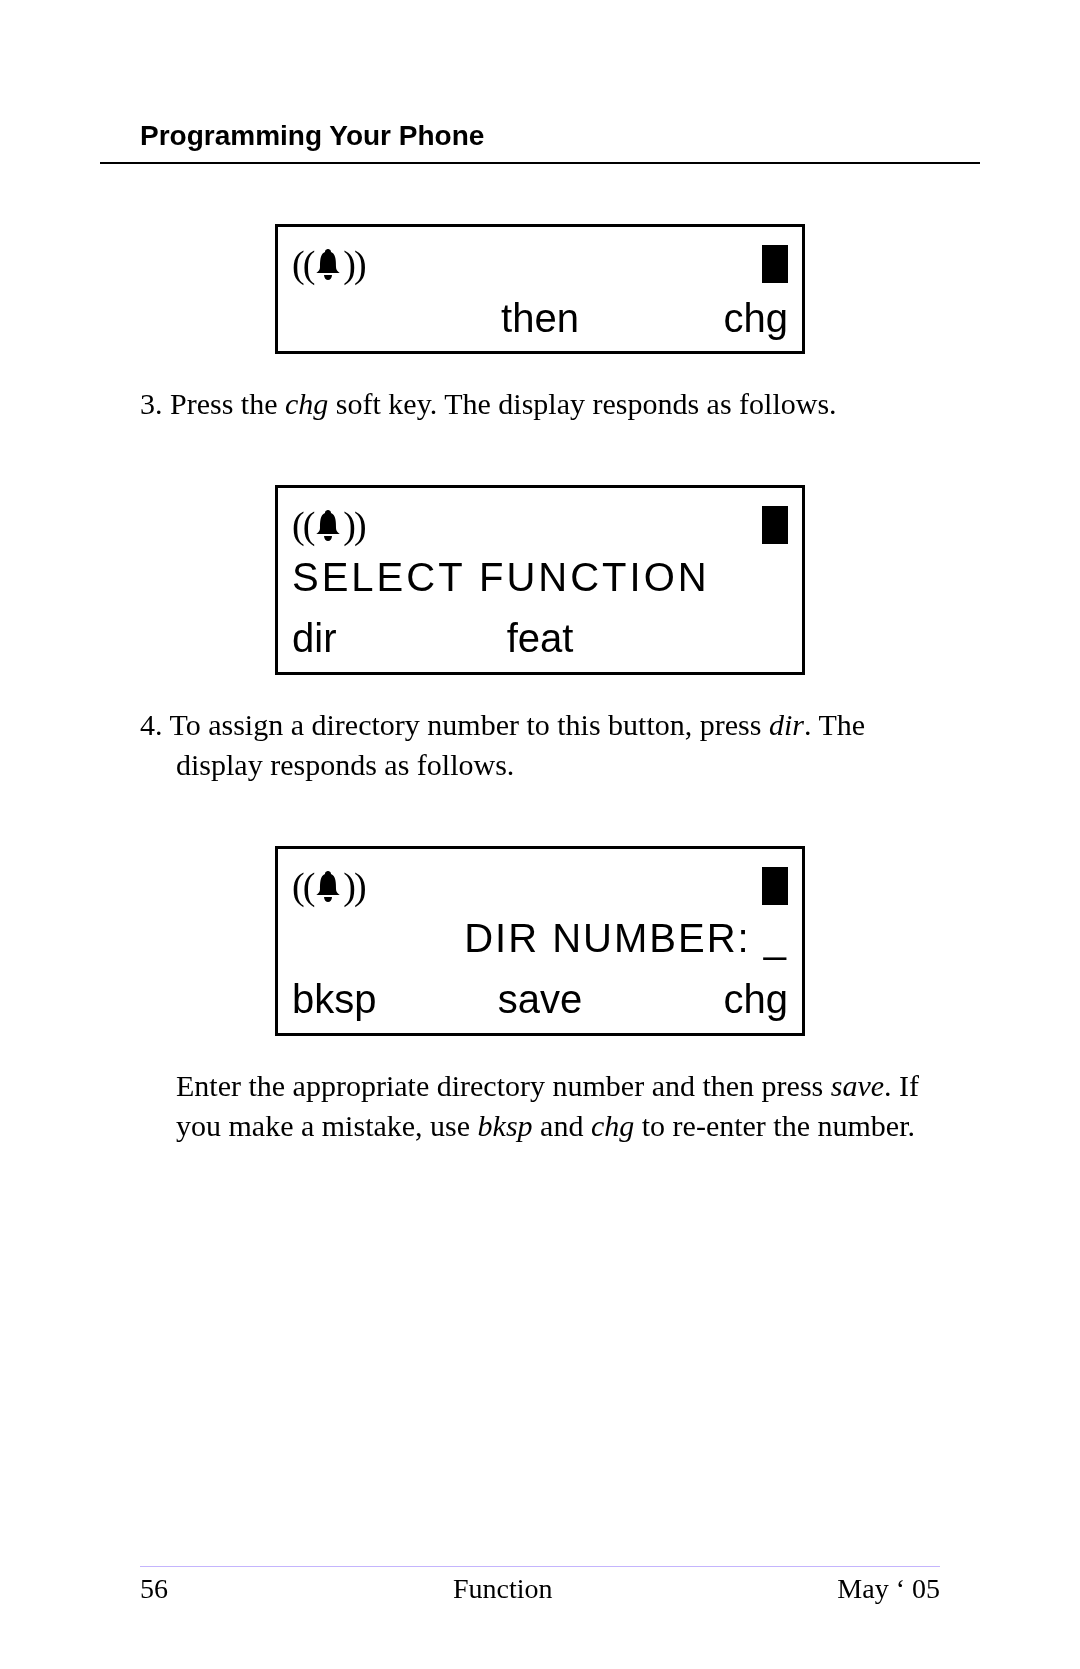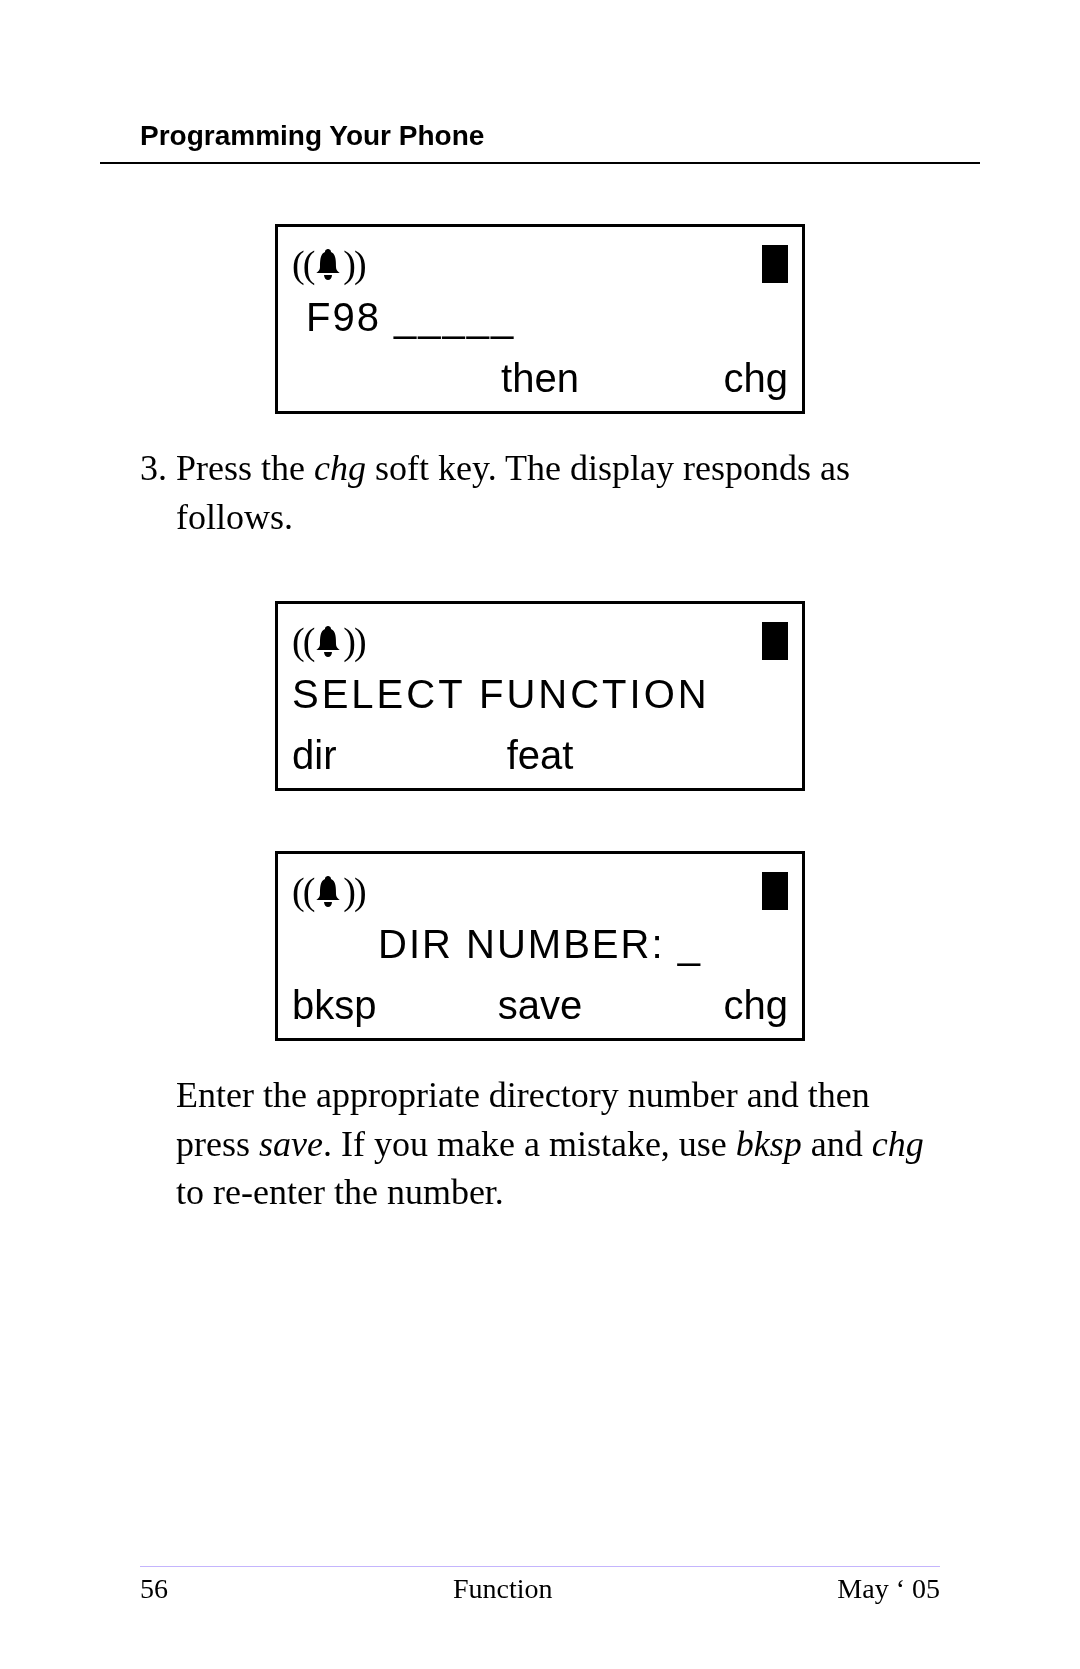--- a/index.html
+++ b/index.html
@@ -70,21 +70,21 @@
   }
   .bell-icon svg { display: block; }
 
   .cursor-block {
     width: 26px;
     height: 38px;
     background: #000;
   }
 
   .instr {
-    font-size: 36px;
+    font-size: 30px;
     line-height: 1.35;
     padding: 0 40px 0 76px;
     text-indent: -36px;
     margin-top: 18px;
   }
   .instr.noindent {
     padding-left: 76px;
     text-indent: 0;
     margin-top: 22px;
   }
@@ -117,23 +117,20 @@
         <span class="bell-icon">
           <svg width="30" height="34" viewBox="0 0 30 34">
             <path d="M15 2 C15 2 12 2 12 5 C7 7 7 14 7 20 C7 24 3 26 3 26 L27 26 C27 26 23 24 23 20 C23 14 23 7 18 5 C18 2 15 2 15 2 Z" fill="#000"></path>
             <path d="M11 28 C11 31 13 33 15 33 C17 33 19 31 19 28 Z" fill="#000"></path>
           </svg>
         </span>
         <span>))</span>
       </span>
       <span class="cursor-block"></span>
     </div>
-    <div class="lcd-row middle">
-      <span style="padding-left:14px">F98 _____</span>
-    </div>
     <div class="lcd-row softkeys">
       <span class="sk-cell left"></span>
       <span class="sk-cell center">then</span>
       <span class="sk-cell right">chg</span>
     </div>
   </div>
 
   <p class="instr">
     <span>3.</span>
     <span>Press the </span><span class="em">chg</span><span> soft key.  The display responds as follows.</span>
@@ -156,36 +153,40 @@
     <div class="lcd-row middle" style="">
       <span style="letter-spacing:3px">SELECT FUNCTION</span>
     </div>
     <div class="lcd-row softkeys">
       <span class="sk-cell left">dir</span>
       <span class="sk-cell center">feat</span>
       <span class="sk-cell right"></span>
     </div>
   </div>
 
+  <p class="instr">
+    <span>4.</span>
+    <span>To assign a directory number to this button, press </span><span class="em">dir</span><span>.  The display responds as follows.</span>
+  </p>
 
   <div class="display-box">
     <div class="lcd-row icons">
       <span class="bell-group">
         <span>((</span>
         <span class="bell-icon">
           <svg width="30" height="34" viewBox="0 0 30 34">
             <path d="M15 2 C15 2 12 2 12 5 C7 7 7 14 7 20 C7 24 3 26 3 26 L27 26 C27 26 23 24 23 20 C23 14 23 7 18 5 C18 2 15 2 15 2 Z" fill="#000"></path>
             <path d="M11 28 C11 31 13 33 15 33 C17 33 19 31 19 28 Z" fill="#000"></path>
           </svg>
         </span>
         <span>))</span>
       </span>
       <span class="cursor-block"></span>
     </div>
-    <div class="lcd-row middle" style="justify-content:center">
+    <div class="lcd-row middle" style="justify-content:flex-end">
       <span style="letter-spacing:2px">DIR NUMBER: _</span>
     </div>
     <div class="lcd-row softkeys">
       <span class="sk-cell left">bksp</span>
       <span class="sk-cell center">save</span>
       <span class="sk-cell right">chg</span>
     </div>
   </div>
 
   <p class="instr noindent">

